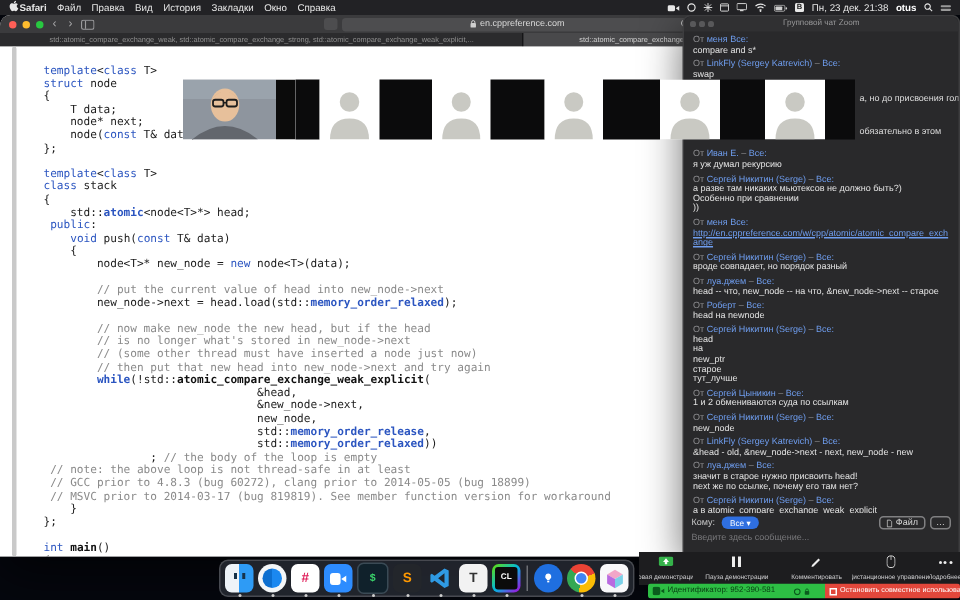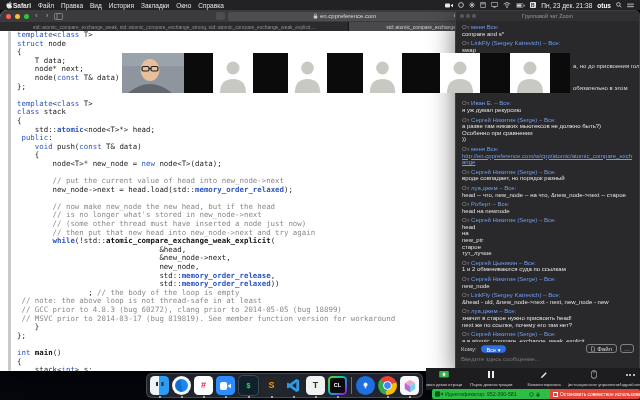--- a/index.html
+++ b/index.html
@@ -31,21 +31,21 @@
   .url .reload{position:absolute;right:2px;top:0.5px;}
   .sf-actions{display:flex;gap:5px;align-items:center;}
   .sf-tabs{height:9px;background:#1f1f21;display:flex;align-items:stretch;}
   .tab{flex:1;display:flex;align-items:center;justify-content:center;background:#2b2b2d;color:#8f8f8f;
        border-right:1px solid #151517;overflow:hidden;white-space:nowrap;padding:0 4px;}
   .tab.active{background:#49494b;color:#d2d2d2;}
   .tab-label{font-size:6px;transform:scale(.82);transform-origin:center;white-space:nowrap;}
   .sf-body{position:relative;height:340px;background:#fff;overflow:hidden;}
   .sf-scrollbar{position:absolute;left:8px;top:0;bottom:0;width:2.5px;background:#c9c9c9;border-radius:2px;}
   
-  #code{position:absolute;left:13px;top:-4px;margin:4px;font-family:"DejaVu Sans Mono",monospace;
+  #code{position:absolute;left:13px;top:-4px;margin:16px;font-family:"DejaVu Sans Mono",monospace;
         font-size:7.4px;line-height:8.6px;white-space:pre;}
   .tk-p{color:#1b1b1b}.tk-k{color:#2b55c0}.tk-kb{color:#2b55c0;font-weight:bold}
   .tk-c{color:#8a8a8a}.tk-b{color:#111;font-weight:bold}
   
   #strip{position:absolute;left:122px;top:53px;height:40px;display:flex;z-index:5;}
   #strip .tile{height:40px;flex:none;}
   #strip .tile svg{width:100%;height:100%;display:block;}
   #strip .tile.black{background:#0b0b0c;}
   
   .chat{position:absolute;left:455px;top:10px;width:185px;height:359px;background:#29292b;z-index:4;

